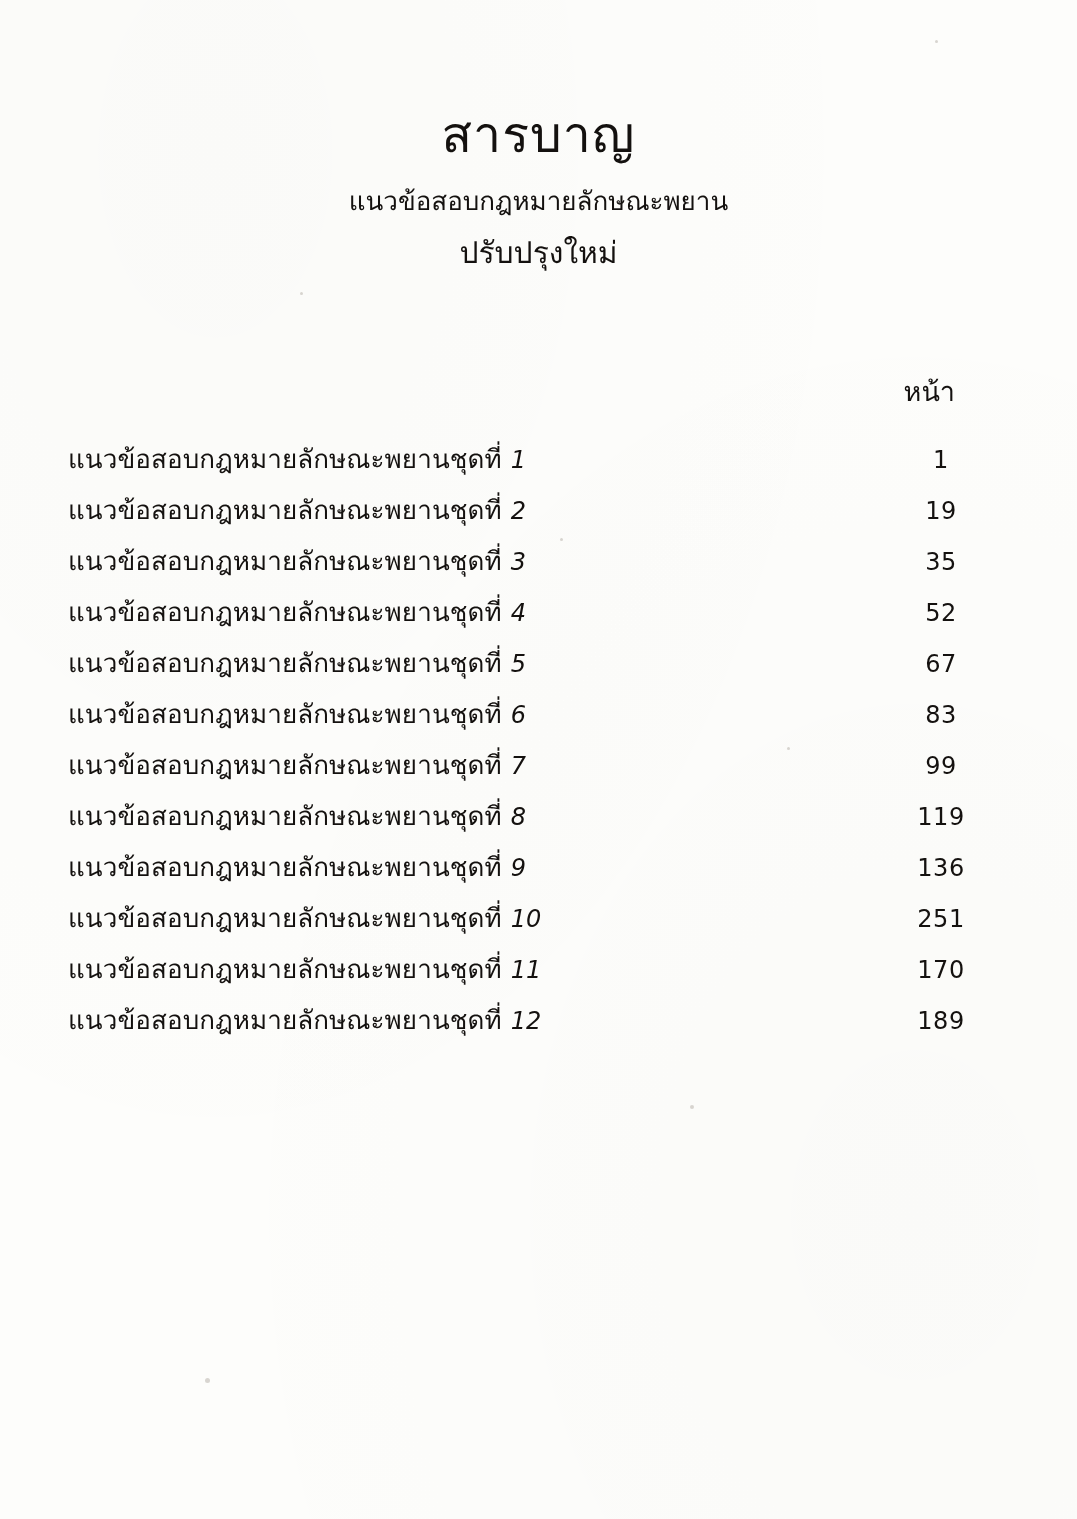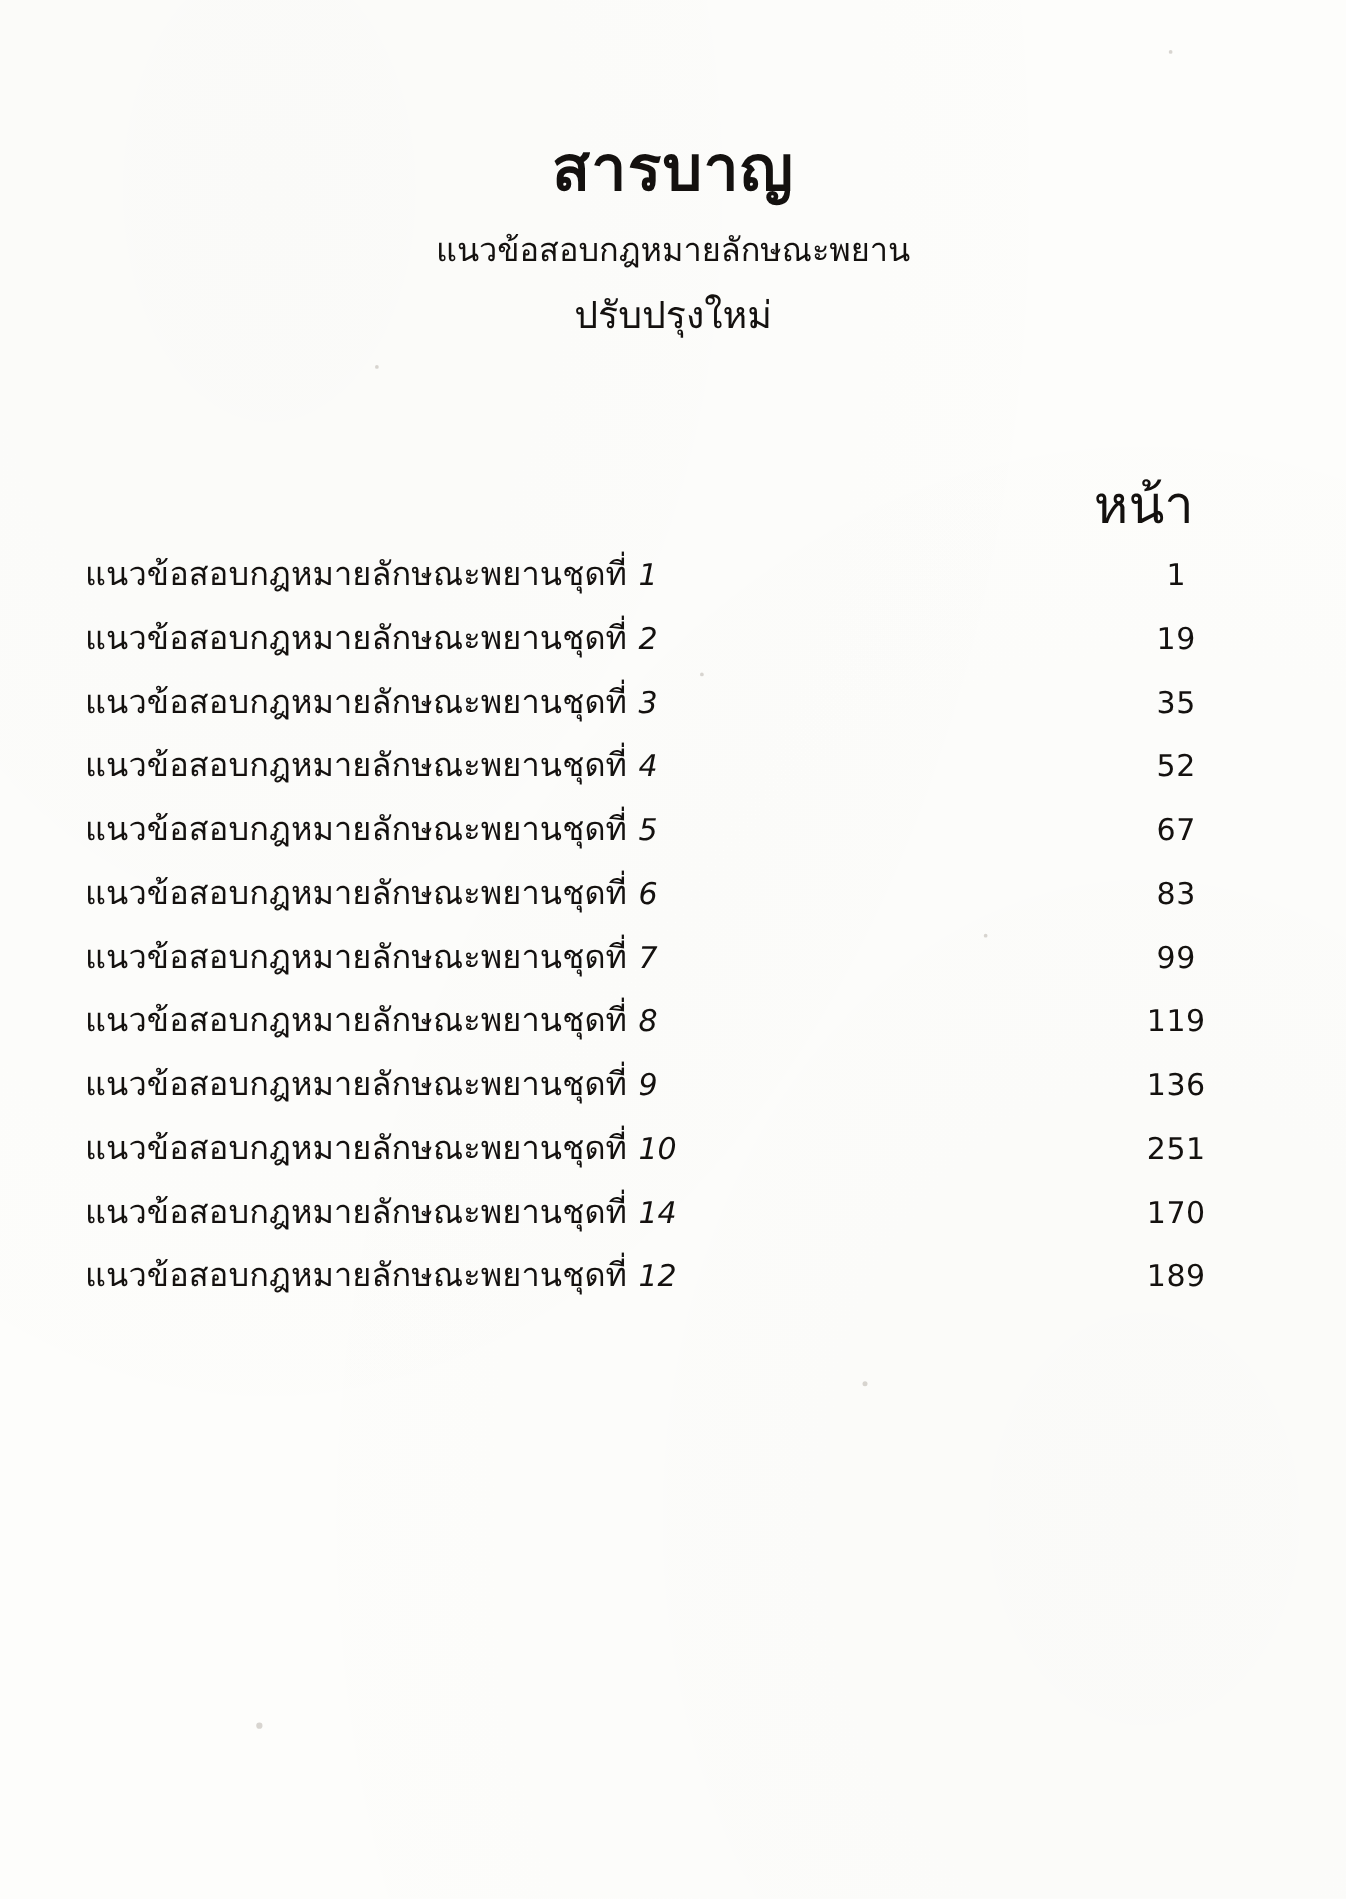--- a/index.html
+++ b/index.html
@@ -22,21 +22,21 @@
       radial-gradient(ellipse at 20% 10%, rgba(0,0,0,0.012), transparent 60%),
       radial-gradient(ellipse at 85% 80%, rgba(0,0,0,0.012), transparent 60%),
       #fdfdfb;
   }
   .title-block {
     text-align: center;
     padding-top: 108px;
   }
   .doc-title {
     font-size: 50px;
-    font-weight: bold;
+    font-weight: normal;
     letter-spacing: 1px;
     line-height: 1.1;
     margin: 0;
   }
   .doc-subtitle-1 {
     font-size: 26px;
     margin: 22px 0 0 0;
     line-height: 1.25;
     font-weight: normal;
   }
@@ -47,21 +47,21 @@
     font-weight: normal;
   }
   .page-col-header {
     position: absolute;
     top: 370px;
     left: 0;
     width: 100%;
     text-align: right;
     padding-right: 122px;
     box-sizing: border-box;
-    font-size: 42px;
+    font-size: 27px;
     padding-left: 19px;
   }
   .toc {
     position: absolute;
     top: 438px;
     left: 0;
     width: 100%;
     box-sizing: border-box;
     padding: 0 104px 0 68px;
   }
@@ -177,21 +177,21 @@
 
     <div class="toc-row">
       <span class="toc-label">แนวข้อสอบกฎหมายลักษณะพยานชุดที่</span>
       <span class="toc-num">10</span>
       <span class="toc-spacer"></span>
       <span class="toc-page">251</span>
     </div>
 
     <div class="toc-row">
       <span class="toc-label">แนวข้อสอบกฎหมายลักษณะพยานชุดที่</span>
-      <span class="toc-num">14</span>
+      <span class="toc-num">11</span>
       <span class="toc-spacer"></span>
       <span class="toc-page">170</span>
     </div>
 
     <div class="toc-row">
       <span class="toc-label">แนวข้อสอบกฎหมายลักษณะพยานชุดที่</span>
       <span class="toc-num">12</span>
       <span class="toc-spacer"></span>
       <span class="toc-page">189</span>
     </div>

